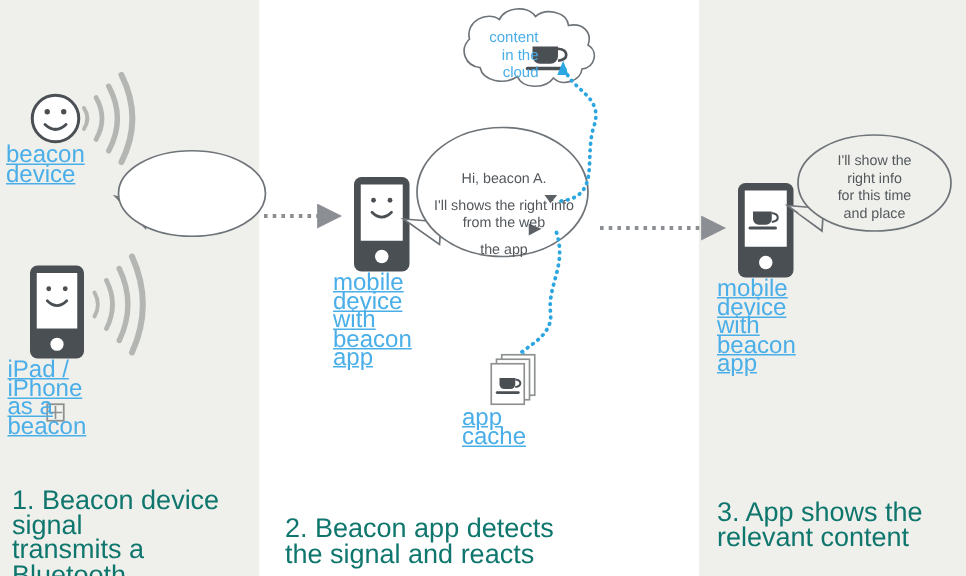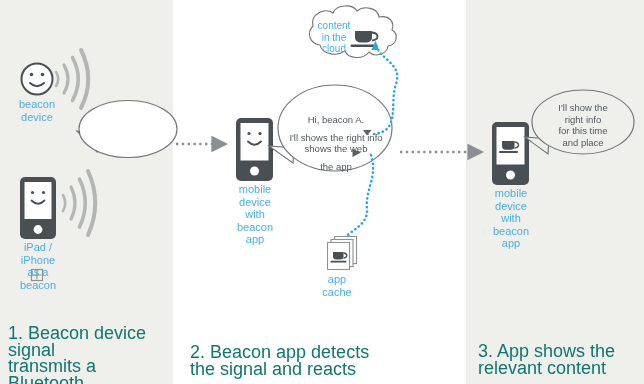--- a/index.html
+++ b/index.html
@@ -16,38 +16,38 @@
   #col1-bg { left:0;   width:173px; background:#eff0eb; }
   #col2-bg { left:173px; width:293px; background:#ffffff; }
   #col3-bg { left:466px; width:178px; background:#eff0eb; }
 
   svg.layer { position:absolute; left:0; top:0; width:644px; height:384px; }
 
   
   .lbl {
     position:absolute;
     color:#4aaee8;
-    font-size:11px;
+    font-size:16px;
     line-height:12.5px;
-    text-align:center;
     font-weight:normal;
+    text-decoration:underline;
   }
   .bubble-txt {
     position:absolute;
     color:#53585c;
     font-size:9.5px;
     line-height:11.5px;
     text-align:center;
   }
   .cloud-txt {
     position:absolute;
     color:#4aaee8;
     font-size:10px;
     line-height:11.5px;
-    text-align:center;
+    text-align:right;
   }
   .caption {
     position:absolute;
     color:#0f766e;
     font-size:18px;
     line-height:16.5px;
   }
   .bubble-l1 { font-size:10px; line-height:12px; }
 </style>
 </head>
@@ -222,21 +222,21 @@
     <div>device</div>
     <div>with</div>
     <div>beacon</div>
     <div>app</div>
   </div>
 
   <div class="bubble-txt" style="left:281px; top:114px; width:110px;">
     <div>Hi, beacon A.</div>
     <div style="height:6px;"></div>
     <div>I'll shows the right info</div>
-    <div>shows the web</div>
+    <div>from the web</div>
     <div style="height:6px;"></div>
     <div>the app</div>
   </div>
 
   <div class="lbl" style="left:308px; top:273px; width:58px;">
     <div>app</div>
     <div>cache</div>
   </div>
 
   <div class="lbl" style="left:478px; top:187px; width:66px;">
@@ -258,18 +258,18 @@
     <div>1. Beacon device</div>
     <div>signal</div>
     <div>transmits a Bluetooth</div>
   </div>
 
   <div class="caption" style="left:190px; top:344px; width:260px;">
     <div>2. Beacon app detects</div>
     <div>the signal and reacts</div>
   </div>
 
-  <div class="caption" style="left:478px; top:343px; width:162px;">
+  <div class="caption" style="left:478px; top:333px; width:162px;">
     <div>3. App shows the</div>
     <div>relevant content</div>
   </div>
 
 </div>
 
 </body></html>

